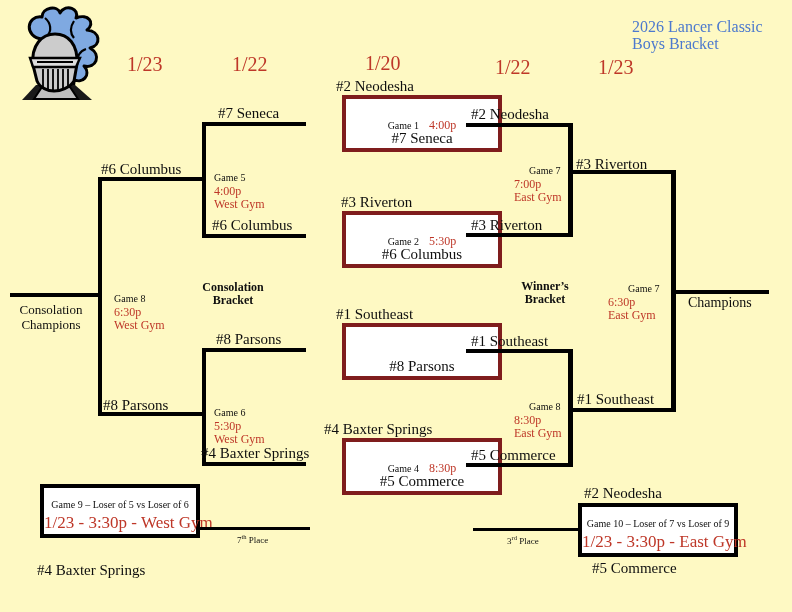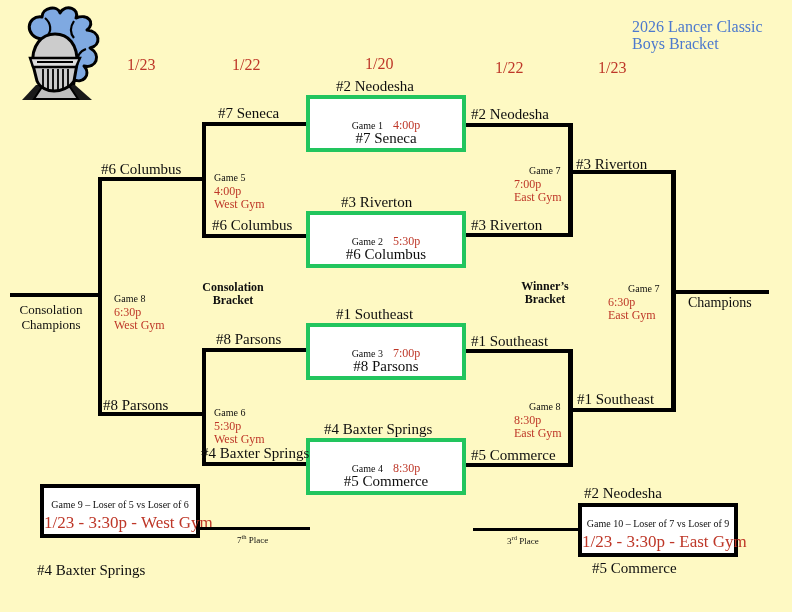--- a/index.html
+++ b/index.html
@@ -1,23 +1,23 @@
 <!DOCTYPE html>
 <html><head>
 <meta charset="utf-8">
 <style>
   :root{ --red:#BE3728; --blue:#4C79CE; --ink:#0f0f0f; }
   html,body{margin:0;padding:0;background:#fff;}
   .page{position:relative;width:792px;height:612px;background:#fef9c3;overflow:hidden;
         font-family:"Liberation Serif", serif;color:var(--ink);}
   .ln{position:absolute;background:#000;}
   .team{position:absolute;font-size:15px;line-height:14px;white-space:nowrap;}
-  .date{position:absolute;font-size:16px;line-height:15px;color:var(--red);white-space:nowrap;}
+  .date{position:absolute;font-size:20px;line-height:15px;color:var(--red);white-space:nowrap;}
   .title{position:absolute;left:632px;top:19px;font-size:16px;line-height:16.5px;color:var(--blue);white-space:nowrap;}
-  .gbox{position:absolute;border:4px solid #22c55e;box-sizing:border-box;background:#fff;}
+  .gbox{position:absolute;border:4px solid #7f1d1d;box-sizing:border-box;background:#fff;margin-left:36px;}
   .gbox .mid{position:absolute;left:0;right:0;top:16px;text-align:center;white-space:nowrap;}
   .gbox .bot{position:absolute;left:0;right:0;bottom:1px;text-align:center;font-size:15px;white-space:nowrap;}
   .gm{font-size:10px;color:var(--ink);}
   .tm{font-size:12px;color:var(--red);}
   .gbox .mid .tm{margin-left:10px;}
   .ginfo{position:absolute;white-space:nowrap;}
   .ginfo .gm{display:block;line-height:11px;margin-bottom:2px;}
   .ginfo .tm{display:block;line-height:12.5px;}
   .ginfo.rside .gm{padding-left:15px;}
   .ginfo.g12 .gm{padding-left:20px;}
@@ -67,21 +67,20 @@
   </div>
 
   <div class="team" style="left:341px;top:195px">#3 Riverton</div>
   <div class="gbox" style="left:306px;top:211px;width:160px;height:57px">
     <div class="mid"><span class="gm">Game 2</span><span class="tm">5:30p</span></div>
     <div class="bot">#6 Columbus</div>
   </div>
 
   <div class="team" style="left:336px;top:307px">#1 Southeast</div>
   <div class="gbox" style="left:306px;top:323px;width:160px;height:57px">
-    <div class="mid"><span class="gm">Game 3</span><span class="tm">7:00p</span></div>
     <div class="bot">#8 Parsons</div>
   </div>
 
   <div class="team" style="left:324px;top:422px">#4 Baxter Springs</div>
   <div class="gbox" style="left:306px;top:438px;width:160px;height:57px">
     <div class="mid"><span class="gm">Game 4</span><span class="tm">8:30p</span></div>
     <div class="bot">#5 Commerce</div>
   </div>
 
   <div class="ln" style="left:204px;top:122px;width:102px;height:4px"></div>

